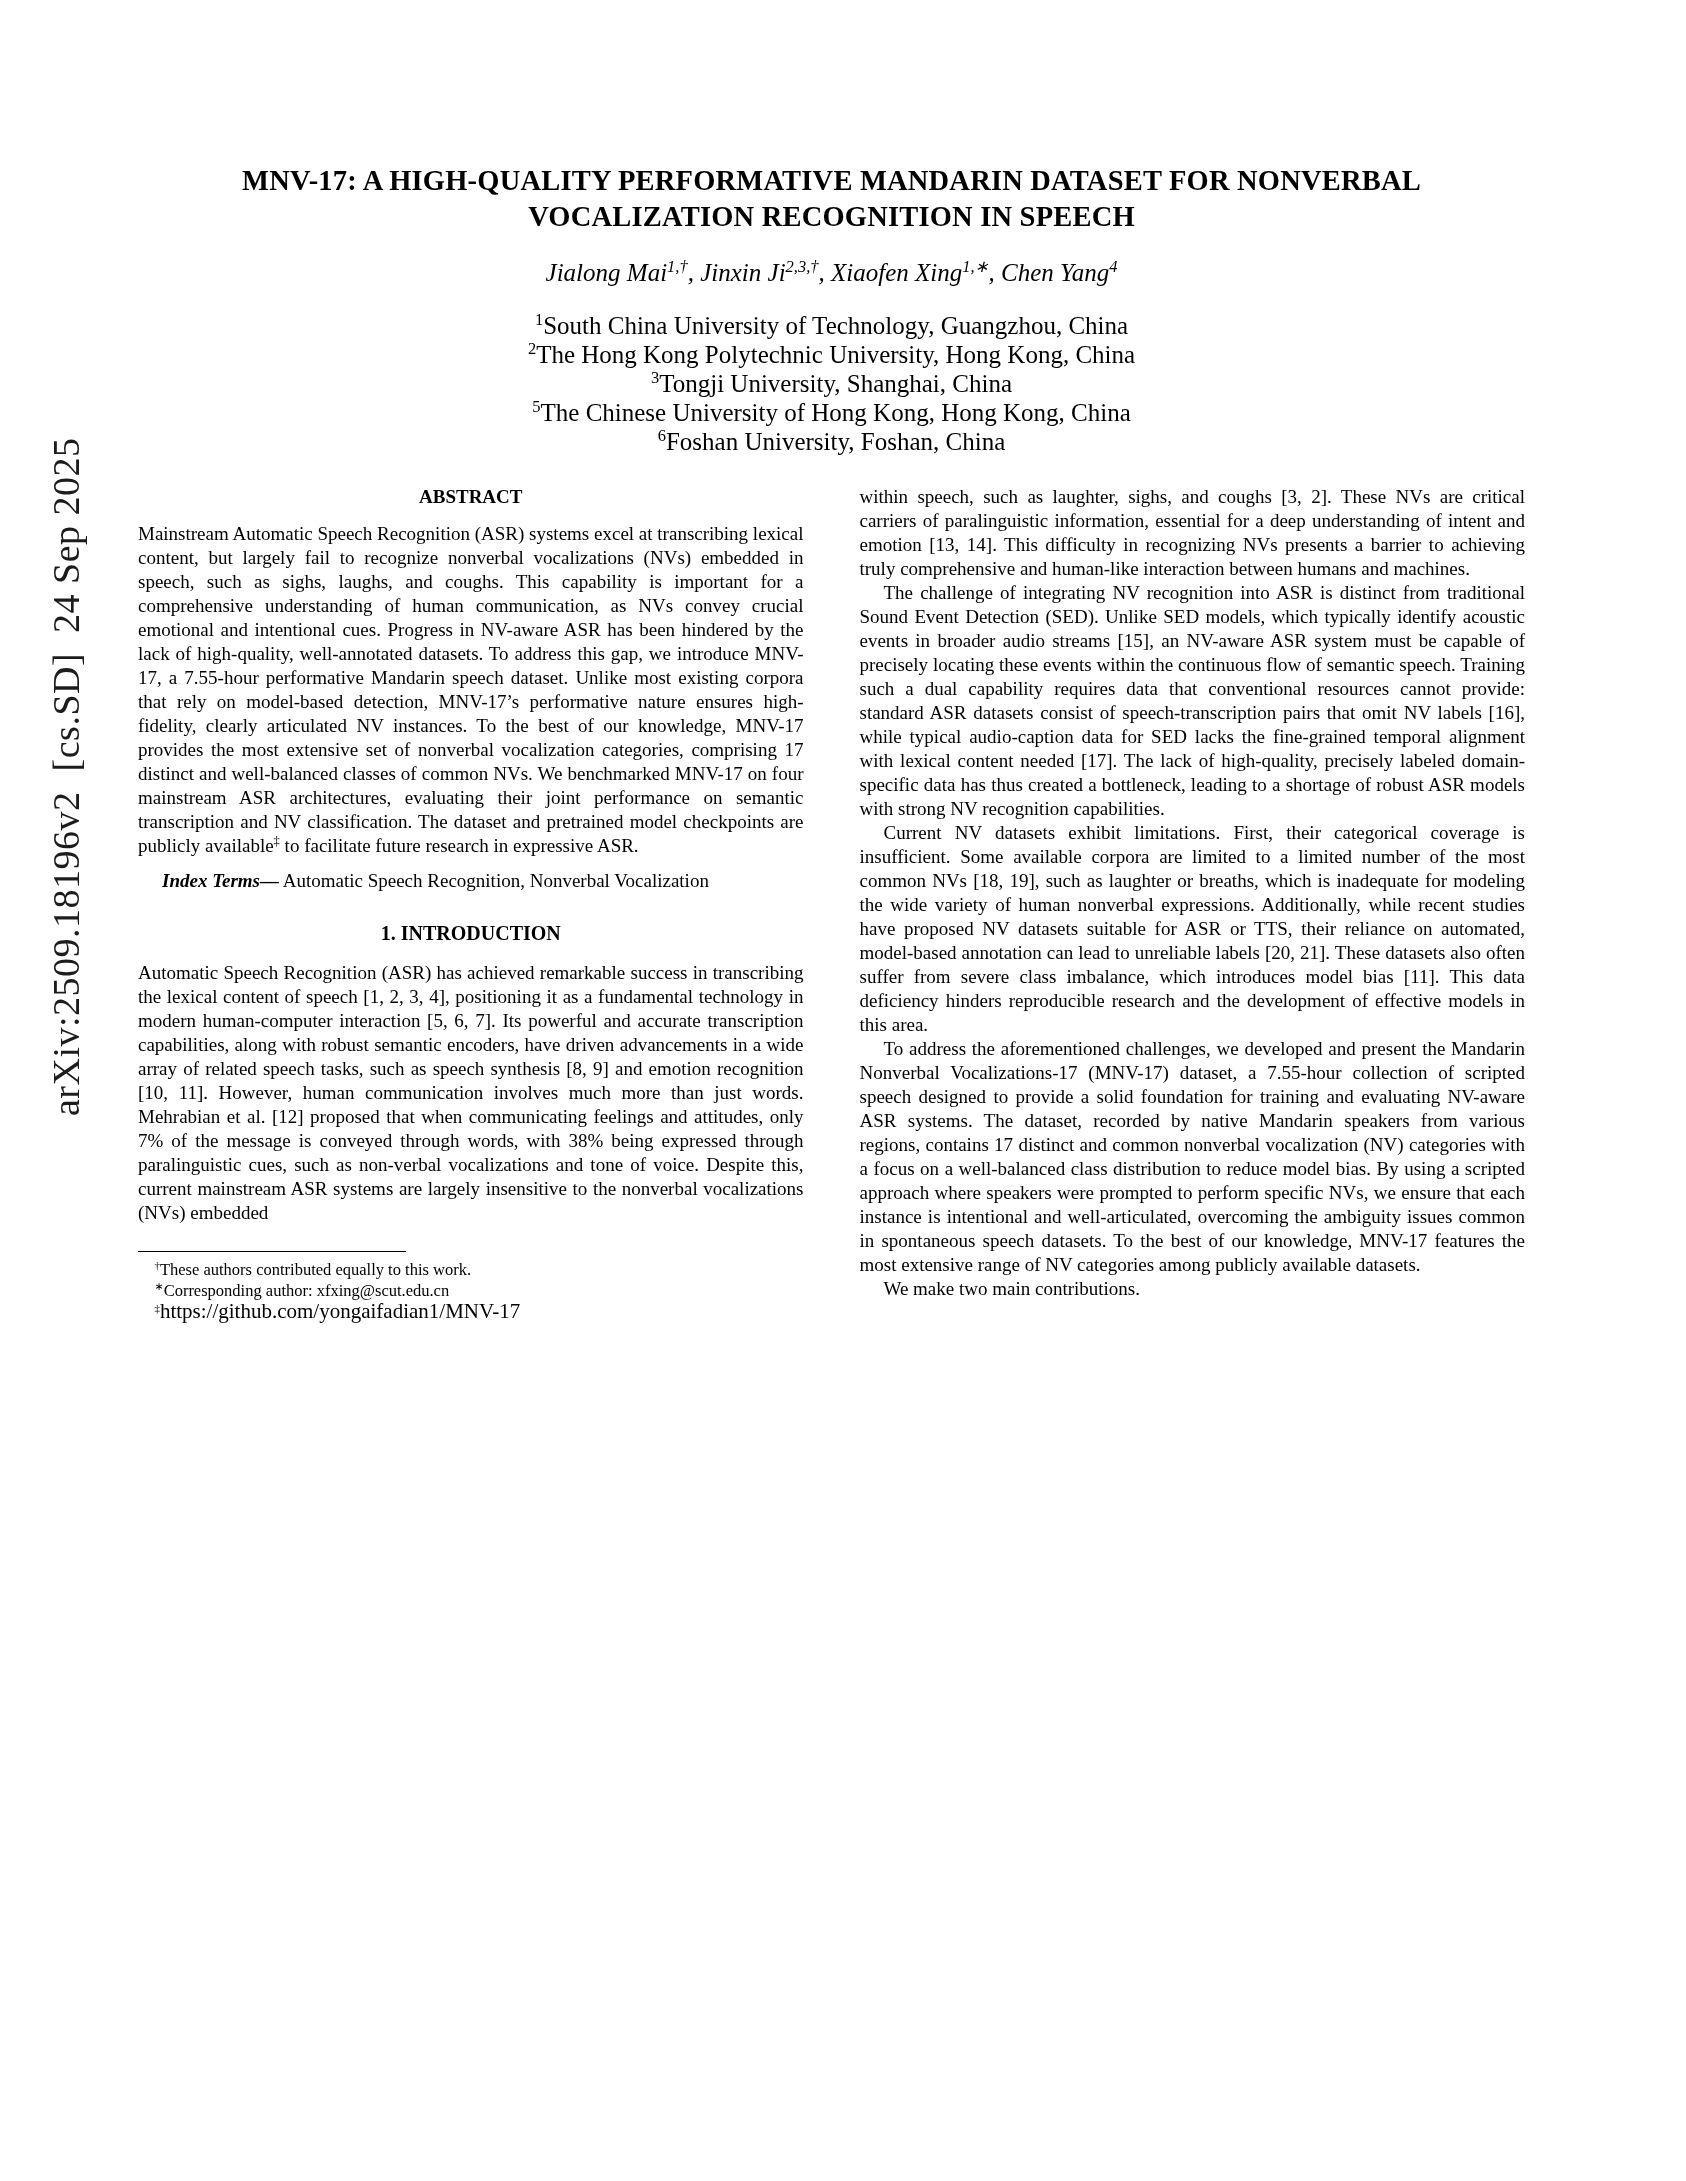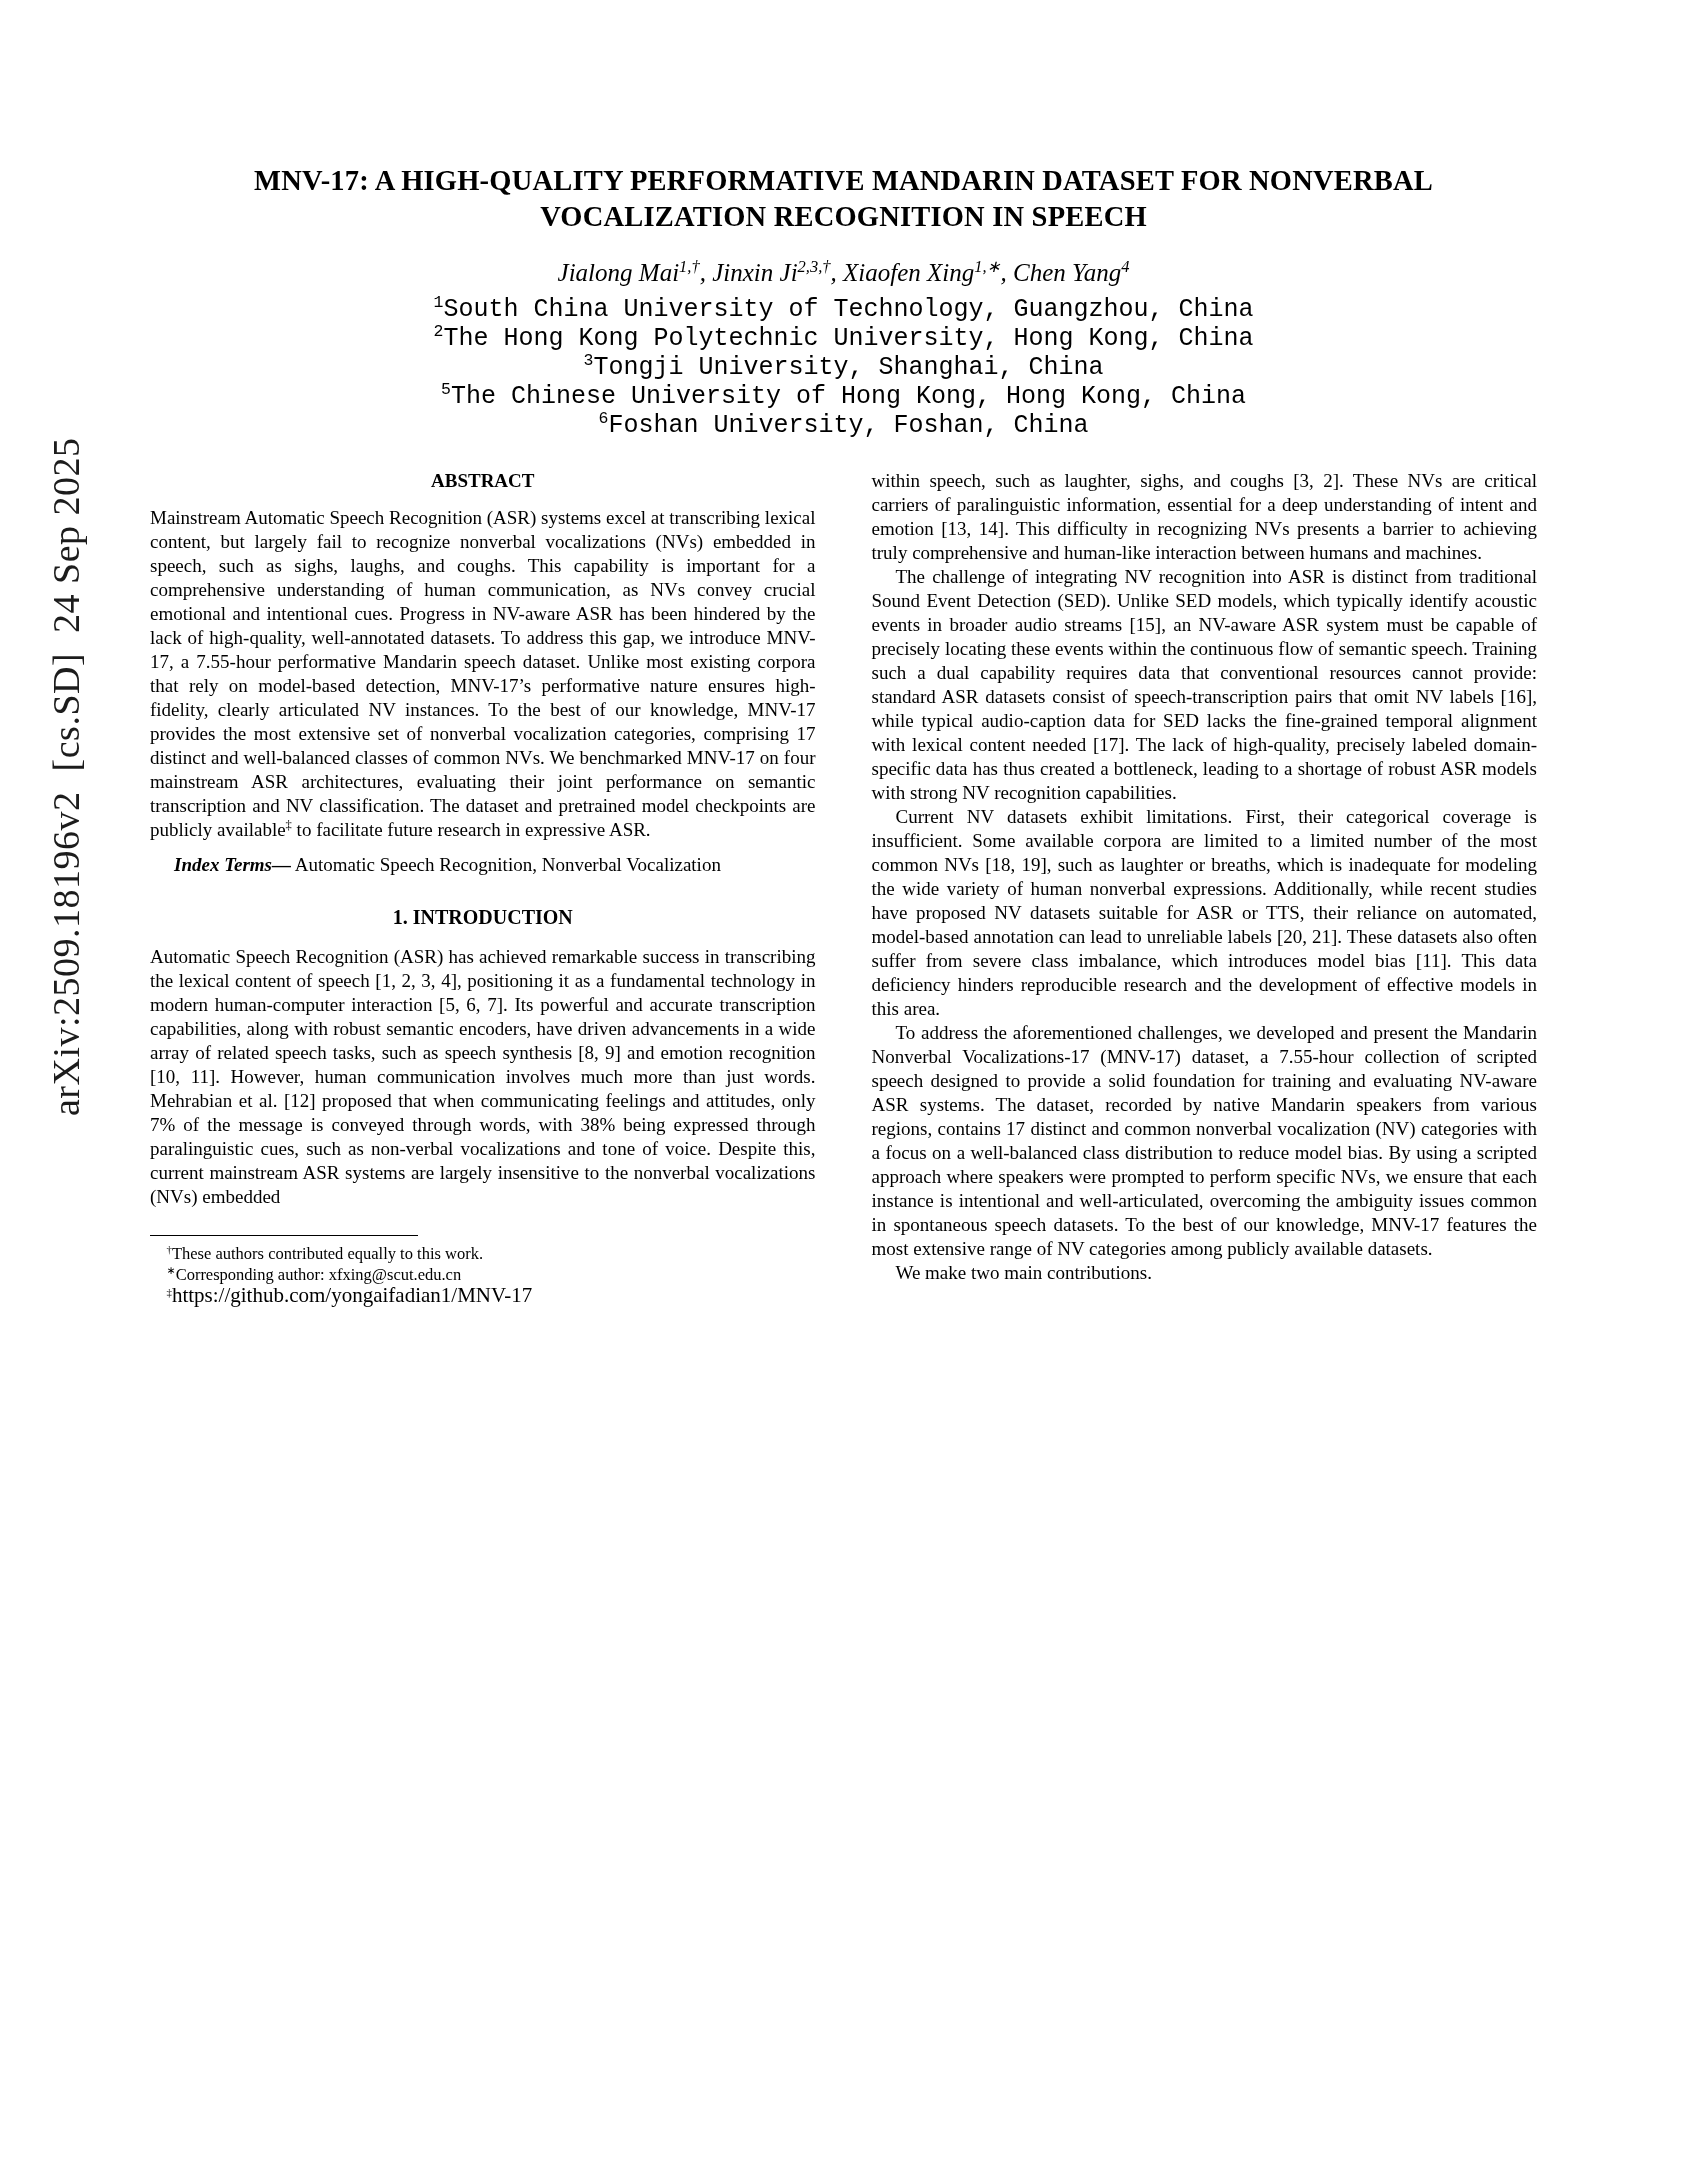--- a/index.html
+++ b/index.html
@@ -22,21 +22,21 @@
     transform-origin: 0 0;
     transform: rotate(-90deg);
     font-size: 38px;
     color: #1c1c1c;
     white-space: pre;
     letter-spacing: 0.5px;
   }
 
   .content {
     position: absolute;
-    left: 150px;
+    left: 138px;
     top: 163px;
     width: 1387px;
   }
 
   .title {
     text-align: center;
     font-weight: bold;
     font-size: 28.5px;
     line-height: 36px;
     letter-spacing: 0.2px;
@@ -52,22 +52,21 @@
   sup {
     font-size: 66%;
     vertical-align: super;
     line-height: 0;
   }
 
   .affils {
     text-align: center;
     font-size: 25px;
     line-height: 29px;
-    margin-top: 6px;
-    font-family: Liberation Mono, monospace;
+    margin-top: 22px;
   }
 
   .columns {
     display: flex;
     gap: 56px;
     margin-top: 29px;
   }
   .col {
     width: 671px;
     font-size: 19px;

